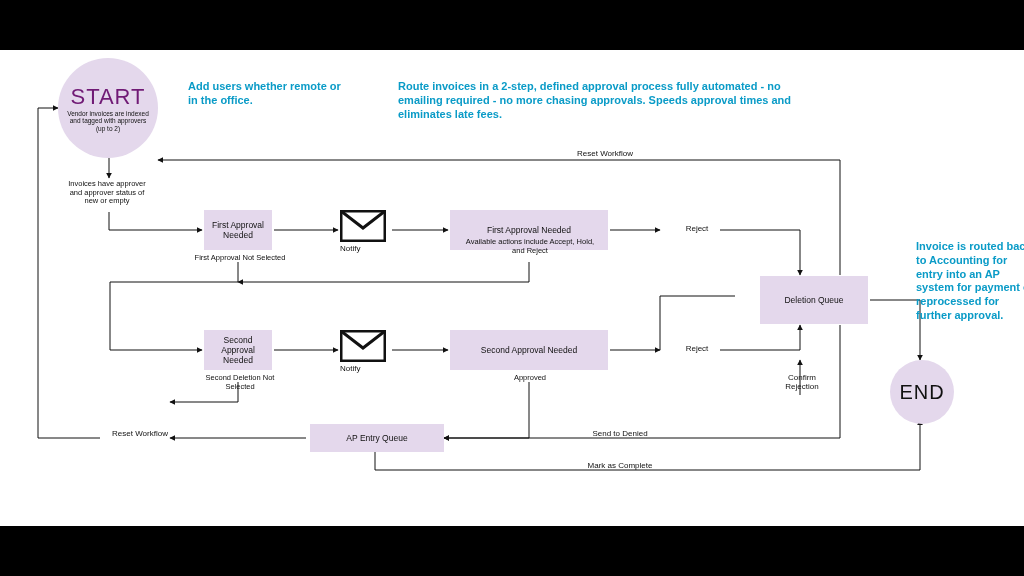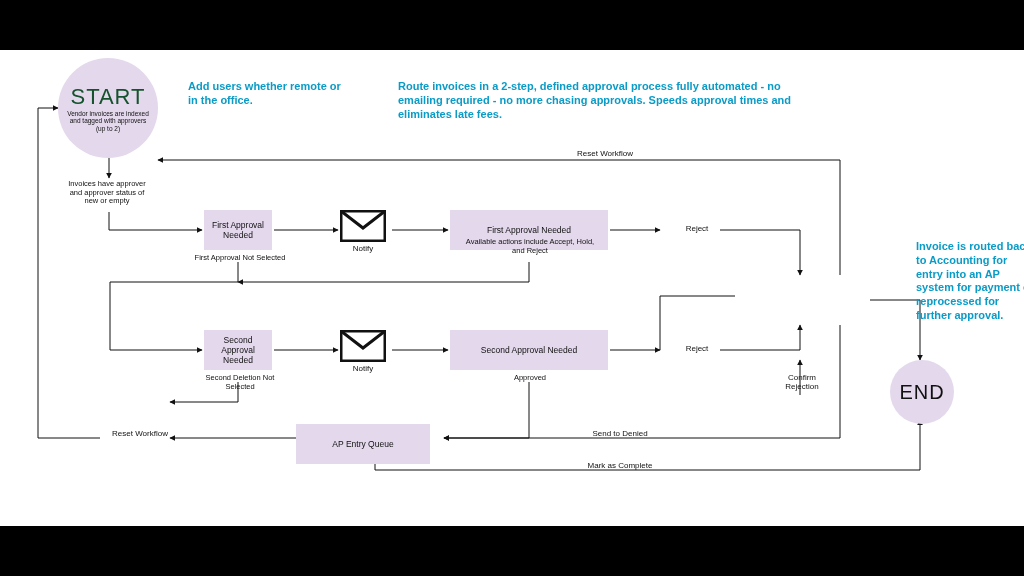--- a/index.html
+++ b/index.html
@@ -26,21 +26,21 @@
     display: flex;
     flex-direction: column;
     align-items: center;
     justify-content: center;
     text-align: center;
   }
   .start-title {
     font-size: 22px;
     font-weight: 300;
     letter-spacing: 1px;
-    color: #14532d;
+    color: #701a75;
   }
   .start-sub {
     font-size: 6.5px;
     color: #111;
     line-height: 1.15;
     padding: 0 8px;
   }
   .end-title {
     font-size: 20px;
     font-weight: 300;
@@ -73,21 +73,21 @@
   }
   .lab {
     font-size: 8px;
     color: #111;
     text-align: center;
     line-height: 1.1;
   }
   .mail-wrap {
     display: flex;
     flex-direction: column;
-    align-items: center;
+    align-items: flex-start;
   }
   .mail-wrap svg { display: block; }
   .mail-cap { font-size: 8px; color: #111; margin-top: 2px; }
   svg.arrows {
     position: absolute;
     left: 0; top: 0;
     width: 1024px; height: 476px;
     pointer-events: none;
   }
 </style>
@@ -180,20 +180,21 @@
         </svg>
     </span>
     <div class="mail-cap">Notify</div>
   </div>
 
   <div class="pos box" style="left:450px; top:160px; width:158px; height:40px;">First Approval Needed</div>
   <div class="pos cap" style="left:460px; top:188px; width:140px;">Available actions include Accept, Hold, and Reject</div>
 
   <div class="pos lab" style="left:672px; top:175px; width:50px;">Reject</div>
 
+  <div class="pos box" style="left:760px; top:226px; width:108px; height:48px;">Deletion Queue</div>
 
   <div class="pos box" style="left:204px; top:280px; width:68px; height:40px;">Second Approval Needed</div>
   <div class="pos cap" style="left:196px; top:324px; width:88px;">Second Deletion Not Selected</div>
 
   <div class="pos mail-wrap" style="left:340px; top:280px;">
     <span>
       <svg width="46" height="32" viewBox="0 0 46 32">
           <rect x="1" y="1" width="44" height="30" fill="#fff" stroke="#111" stroke-width="3"></rect>
           <polyline points="1,1 23,18 45,1" fill="none" stroke="#111" stroke-width="3"></polyline>
         </svg>
@@ -201,21 +202,21 @@
     <div class="mail-cap">Notify</div>
   </div>
 
   <div class="pos box" style="left:450px; top:280px; width:158px; height:40px;">Second Approval Needed</div>
   <div class="pos cap" style="left:500px; top:324px; width:60px;">Approved</div>
 
   <div class="pos lab" style="left:672px; top:295px; width:50px;">Reject</div>
 
   <div class="pos lab" style="left:776px; top:324px; width:52px;">Confirm Rejection</div>
 
-  <div class="pos box" style="left:296px; top:374px; width:134px; height:40px;">AP Entry Queue</div>
+  <div class="pos box" style="left:310px; top:374px; width:134px; height:28px;">AP Entry Queue</div>
 
   <div class="pos lab" style="left:580px; top:380px; width:80px;">Send to Denied</div>
 
   <div class="pos lab" style="left:570px; top:412px; width:100px;">Mark as Complete</div>
 
   <div class="pos lab" style="left:560px; top:100px; width:90px;">Reset Workflow</div>
 
   <div class="pos lab" style="left:100px; top:380px; width:80px;">Reset Workflow</div>
 
 </div>

